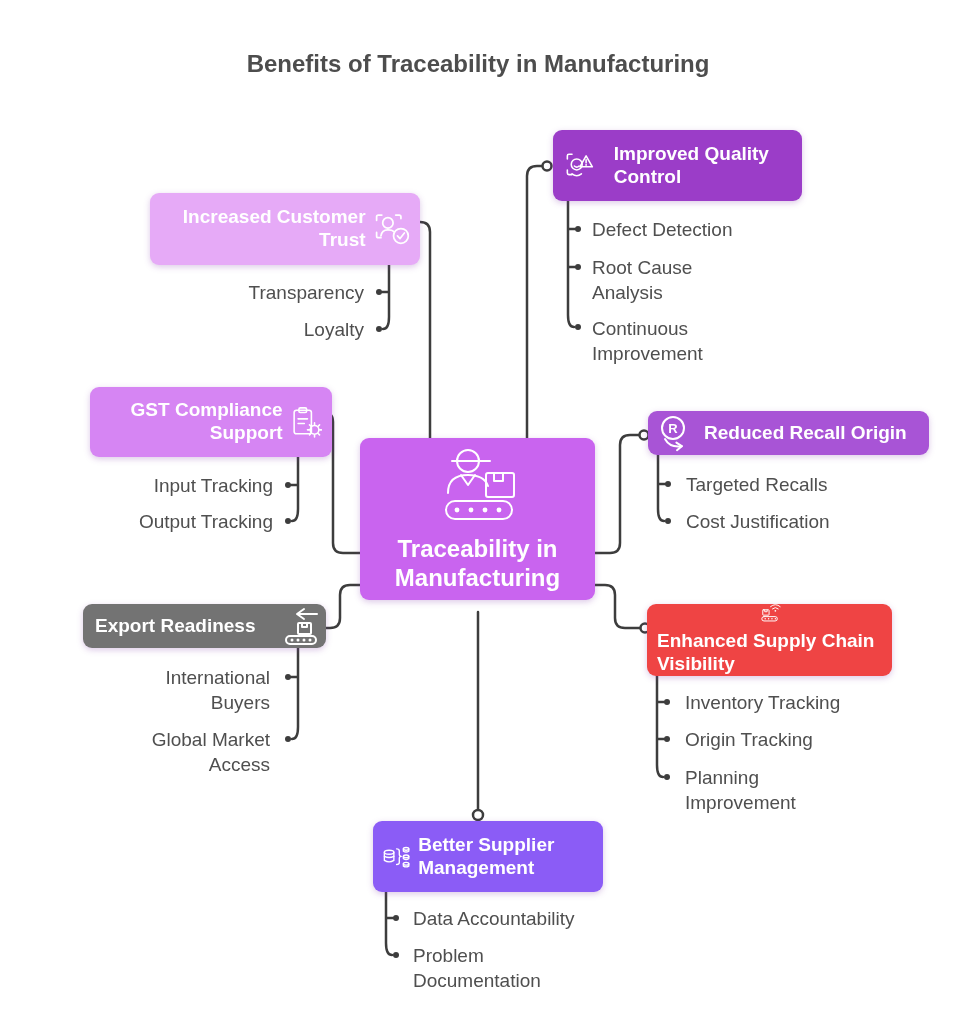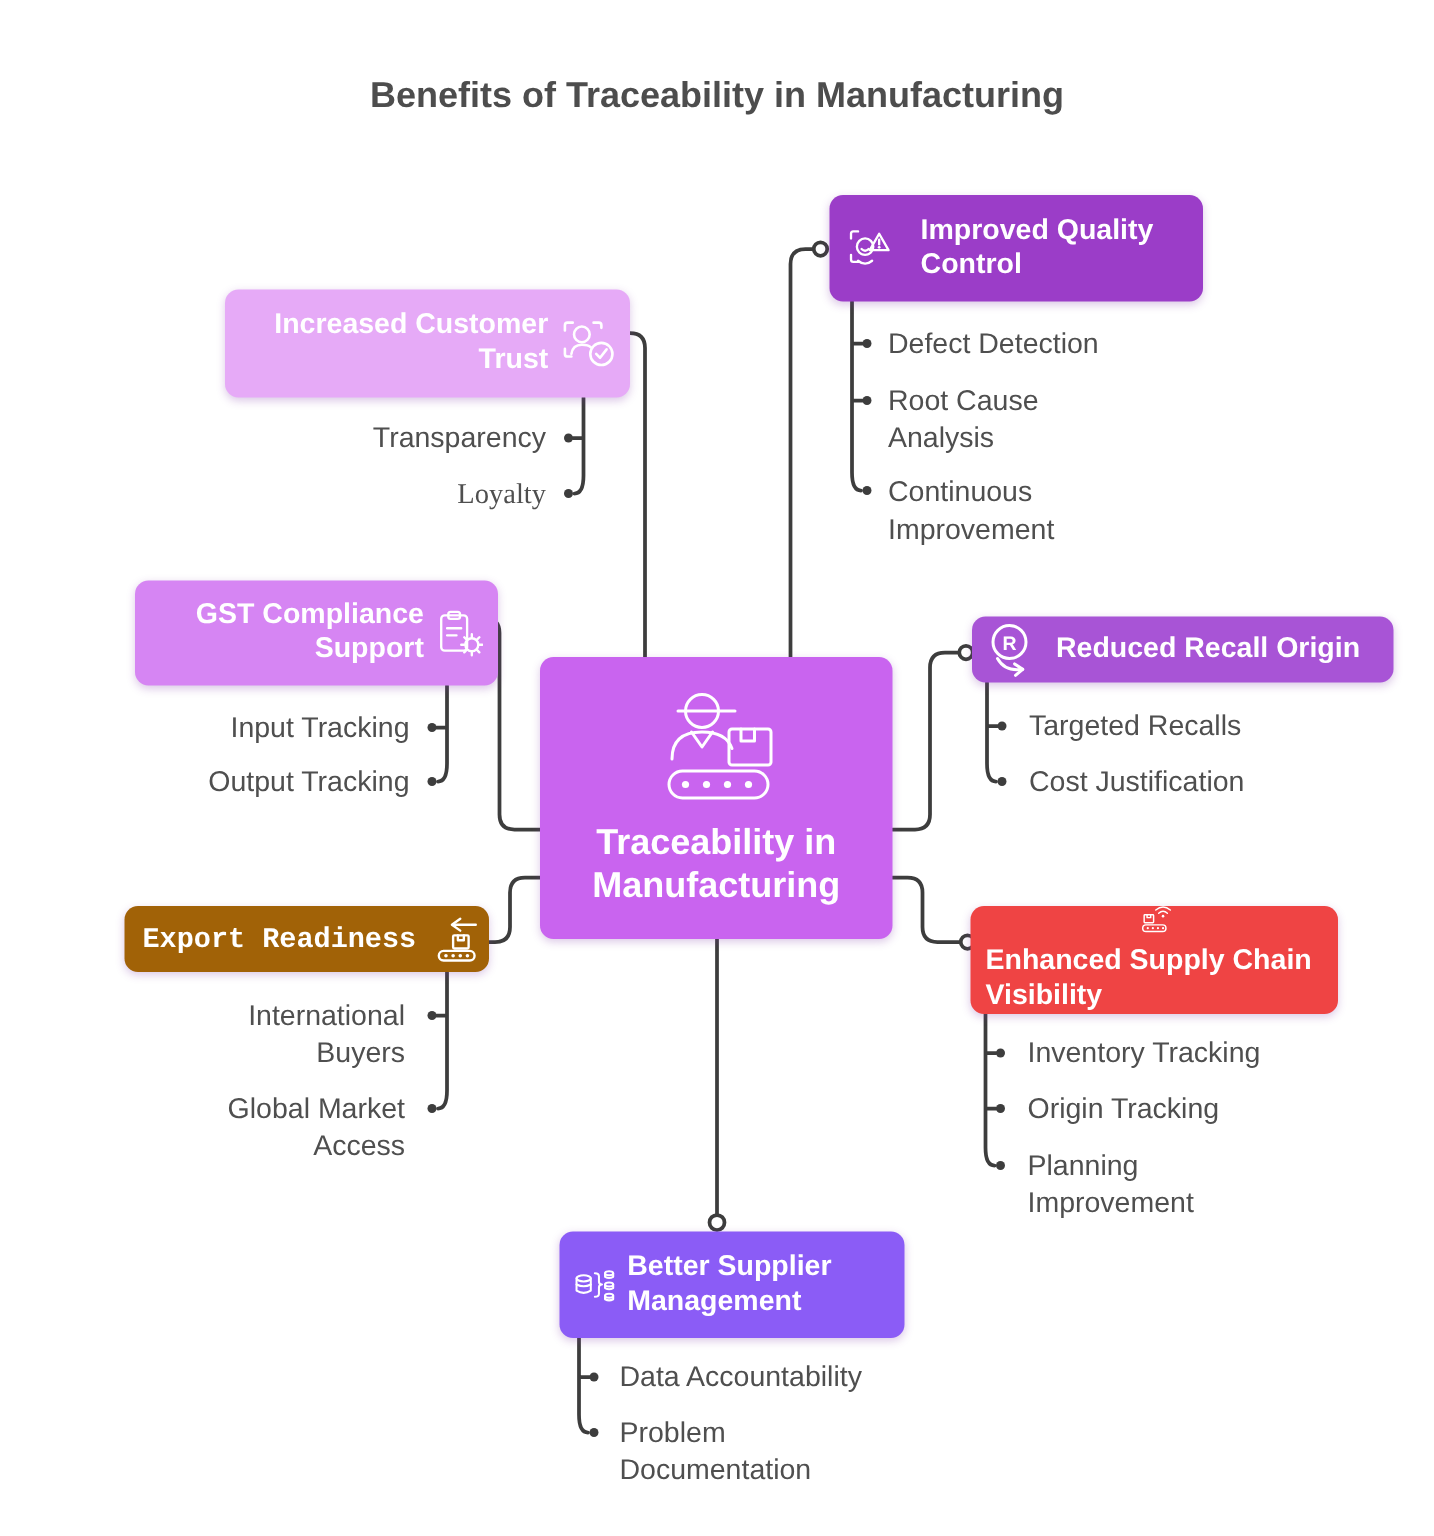--- a/index.html
+++ b/index.html
@@ -20,34 +20,34 @@
     position:absolute;z-index:2;border-radius:9px;color:var(--box-text,#fff);
     font-weight:bold;font-size:19px;line-height:1.2;display:flex;align-items:center;
     box-shadow:0 2px 6px rgba(130,60,170,.28);
   }
   .box .lbl{flex:0 1 auto;}
   svg.icon *{stroke:#fff;fill:none;stroke-width:2;stroke-linecap:round;stroke-linejoin:round;}
   svg.icon .f{fill:#fff;stroke:none;}
   #box-quality{left:553px;top:130px;width:227px;height:71px;padding:0 10px 0 12px;gap:19px;}
   #box-trust{left:150px;top:193px;width:248px;height:72px;padding:0 10px 0 12px;gap:8px;justify-content:flex-end;text-align:right;}
   #box-gst{left:90px;top:387px;width:220px;height:70px;padding:0 10px 0 12px;gap:8px;justify-content:flex-end;text-align:right;}
-  #box-central{left:360px;top:438px;width:235px;height:188px;flex-direction:column;justify-content:center;text-align:center;font-size:24px;gap:8px;padding:0;}
+  #box-central{left:360px;top:438px;width:235px;height:162px;flex-direction:column;justify-content:center;text-align:center;font-size:24px;gap:8px;padding:0;}
   #box-recall{left:648px;top:411px;width:265px;height:44px;padding:0 8px;gap:8px;white-space:nowrap;}
   #box-export{left:83px;top:604px;width:225px;height:44px;padding:0 6px 0 12px;gap:6px;justify-content:space-between;white-space:nowrap;}
   #box-supply{left:647px;top:604px;width:227px;height:72px;padding:0 8px 0 10px;gap:8px;}
   #box-supplier{left:373px;top:821px;width:210px;height:71px;padding:0 10px;gap:8px;}
   .sub{
     position:absolute;z-index:2;font-size:19px;line-height:25px;color:var(--item-text,#4f4f4f);
   }
   .ral{text-align:right;}
   #sub-q1{left:592px;top:217px;}
   #sub-q2{left:592px;top:255px;width:120px;}
   #sub-q3{left:592px;top:316px;width:145px;}
   #sub-t1{right:592px;top:280px;}
-  #sub-t2{right:592px;top:317px;font-family:Liberation Serif, serif;}
+  #sub-t2{right:592px;top:317px;}
   #sub-g1{right:683px;top:473px;}
   #sub-g2{right:683px;top:509px;margin-left:36px;}
   #sub-r1{left:686px;top:472px;}
   #sub-r2{left:686px;top:509px;}
   #sub-e1{right:686px;top:665px;width:135px;}
   #sub-e2{right:686px;top:727px;width:155px;}
   #sub-s1{left:685px;top:690px;}
   #sub-s2{left:685px;top:727px;}
   #sub-s3{left:685px;top:765px;width:150px;}
   #sub-m1{left:413px;top:906px;}
@@ -166,21 +166,21 @@
   <div class="box" id="box-recall" style="background-color: rgb(168, 84, 214);">
     <svg class="icon" width="40" height="38" viewBox="0 0 40 38">
       <circle cx="17" cy="14" r="11"></circle>
       <text class="f" x="17" y="19" font-size="13" font-weight="bold" text-anchor="middle" font-family="Liberation Sans, sans-serif">R</text>
       <path d="M 9 25 Q 14 34 25.8 32.2"></path>
       <path d="M 25.8 32.2 L 20.4 28.6 M 25.8 32.2 L 21 36.2"></path>
     </svg>
     <div class="lbl">Reduced Recall Origin</div>
   </div>
 
-  <div class="box" id="box-export" style="background-color: #a16207; font-family: Liberation Mono, monospace;">
+  <div class="box" id="box-export" style="background-color: #737373;">
     <div class="lbl">Export Readiness</div>
     <svg class="icon" width="46" height="38" viewBox="0 0 46 38">
       <path d="M 24 7 H 43"></path>
       <path d="M 30 2 L 23 7 L 30 12"></path>
       <rect x="24" y="16" width="13" height="11" rx="1"></rect>
       <path d="M 28 16 v 4 h 5 v -4"></path>
       <rect x="12" y="29" width="30" height="8" rx="4"></rect>
       <circle class="f" cx="18" cy="33" r="1.5"></circle>
         <circle class="f" cx="24" cy="33" r="1.5"></circle>
       <circle class="f" cx="30" cy="33" r="1.5"></circle>

